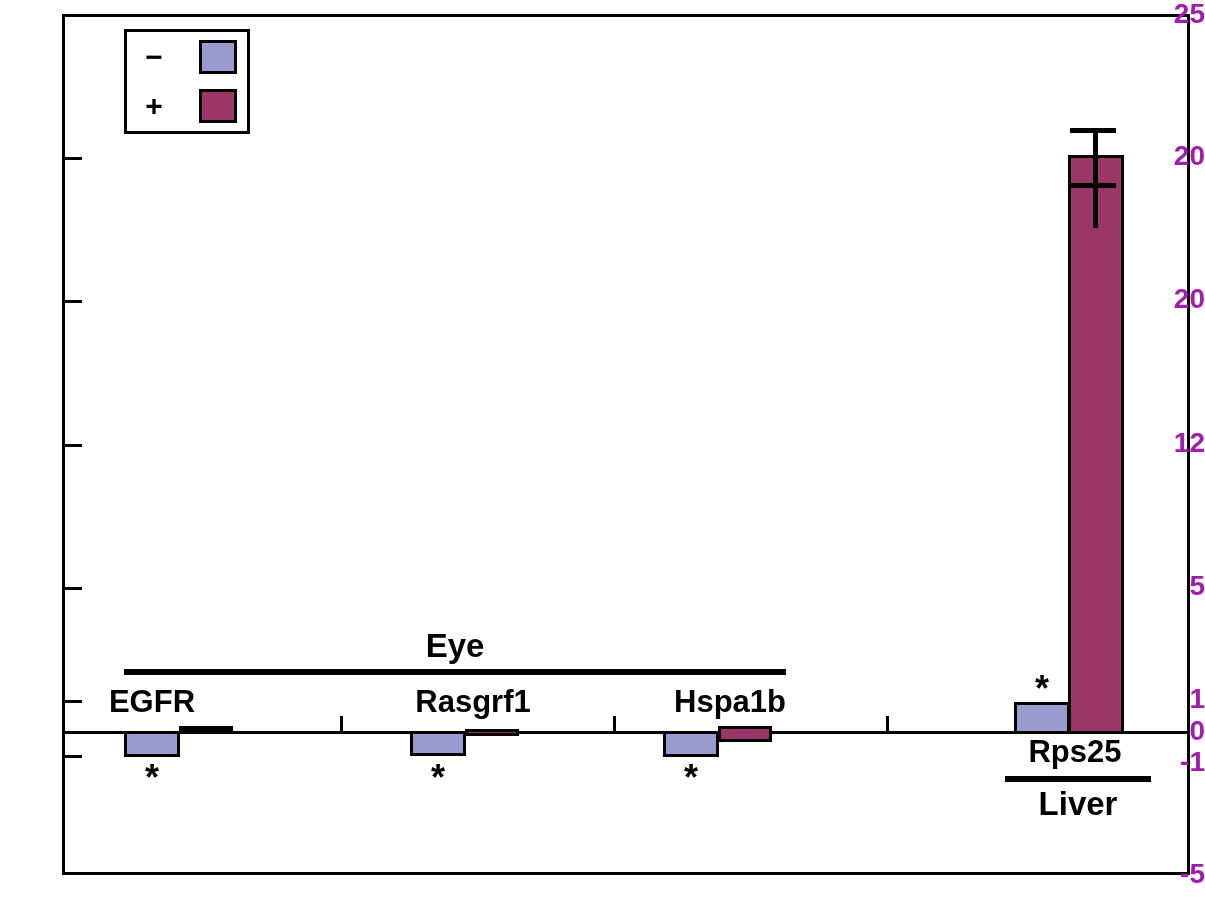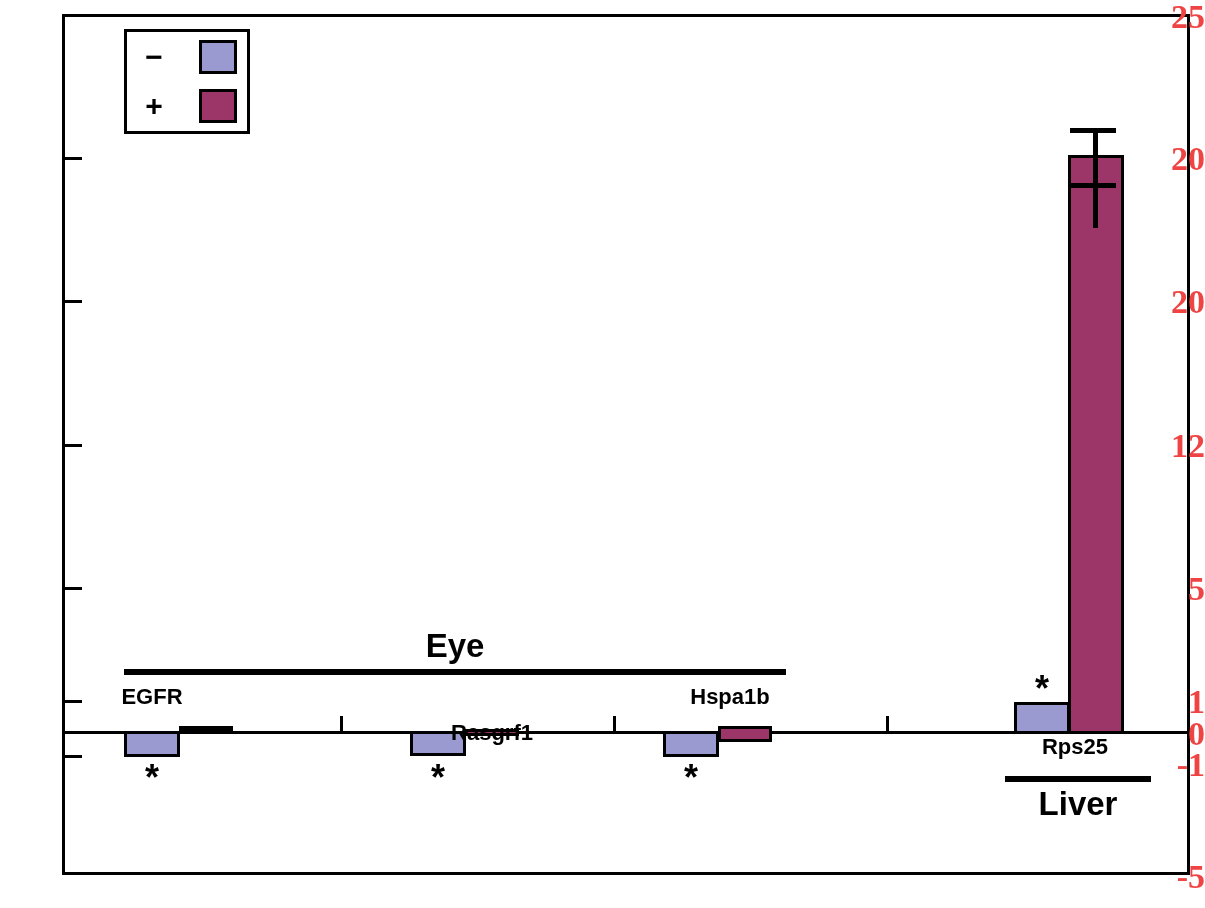--- a/index.html
+++ b/index.html
@@ -7,39 +7,39 @@
   body{font-family:"Liberation Sans",sans-serif;}
   #figure{position:relative;width:1205px;height:908px;background:#fff;overflow:hidden;}
 
   
   #plot-frame{position:absolute;left:62px;top:14px;width:1128px;height:861px;
               border:3px solid #000;box-sizing:border-box;background:#fff;}
 
   
   .y-tick{position:absolute;left:62px;width:20px;height:0;border-top:3px solid #000;}
   .y-label{position:absolute;right:0;text-align:right;width:52px;
-           font-weight:bold;font-size:34px;color:#ef4444;line-height:1;font-family:Liberation Serif, serif;}
+           font-weight:bold;font-size:28px;color:#a21caf;line-height:1;}
   #zero-line{position:absolute;left:62px;width:1128px;height:0;border-top:3px solid #000;}
 
   
   .x-tick{position:absolute;width:0;height:15px;border-left:3px solid #000;}
 
   
   .bar{position:absolute;border:3px solid #000;box-sizing:border-box;}
   .bar.neg-series{background:#9a9ad0;}
   .bar.pos-series{background:#9c3669;}
 
   
   .errbar-stem{position:absolute;width:0;border-left:5px solid #000;}
   .errbar-cap{position:absolute;height:0;border-top:5px solid #000;}
 
   
   .asterisk{position:absolute;font-weight:bold;font-size:36px;line-height:1;
             color:#000;text-align:center;}
-  .gene-label{position:absolute;font-weight:bold;font-size:22px;line-height:1;
+  .gene-label{position:absolute;font-weight:bold;font-size:31px;line-height:1;
               color:#000;text-align:center;white-space:nowrap;}
   .group-rule{position:absolute;height:0;border-top:6px solid #000;}
   .group-label{position:absolute;font-weight:bold;font-size:33px;line-height:1;
                color:#000;text-align:center;white-space:nowrap;}
 
   
   #legend{position:absolute;left:124px;top:29px;width:126px;height:105px;
           border:3px solid #000;background:#fff;box-sizing:border-box;
           display:flex;flex-direction:column;justify-content:space-around;}
   .legend-row{display:flex;align-items:center;height:42px;padding:0 10px;
@@ -81,21 +81,21 @@
   <div class="x-tick" style="left:886px;top:716px;"></div>
 
   <div class="bar neg-series" style="left:124px;top:731px;width:56px;height:26px;"></div>
   <div class="bar pos-series" style="left:179px;top:726px;width:54px;height:6px;"></div>
   <div class="asterisk" style="left:122px;top:760px;width:60px;">*</div>
   <div class="gene-label" style="left:82px;top:686px;width:140px;">EGFR</div>
 
   <div class="bar neg-series" style="left:410px;top:731px;width:56px;height:25px;"></div>
   <div class="bar pos-series" style="left:465px;top:729px;width:54px;height:7px;"></div>
   <div class="asterisk" style="left:408px;top:760px;width:60px;">*</div>
-  <div class="gene-label" style="left:412px;top:686px;width:160px;margin-top:36px;">Rasgrf1</div>
+  <div class="gene-label" style="left:393px;top:686px;width:160px;">Rasgrf1</div>
 
   <div class="bar neg-series" style="left:663px;top:731px;width:56px;height:26px;"></div>
   <div class="bar pos-series" style="left:718px;top:726px;width:54px;height:16px;"></div>
   <div class="asterisk" style="left:661px;top:760px;width:60px;">*</div>
   <div class="gene-label" style="left:650px;top:686px;width:160px;">Hspa1b</div>
 
   <div class="group-rule" style="left:124px;top:669px;width:662px;"></div>
   <div class="group-label" style="left:124px;top:629px;width:662px;">Eye</div>
 
   <div class="bar neg-series" style="left:1014px;top:702px;width:56px;height:32px;"></div>

